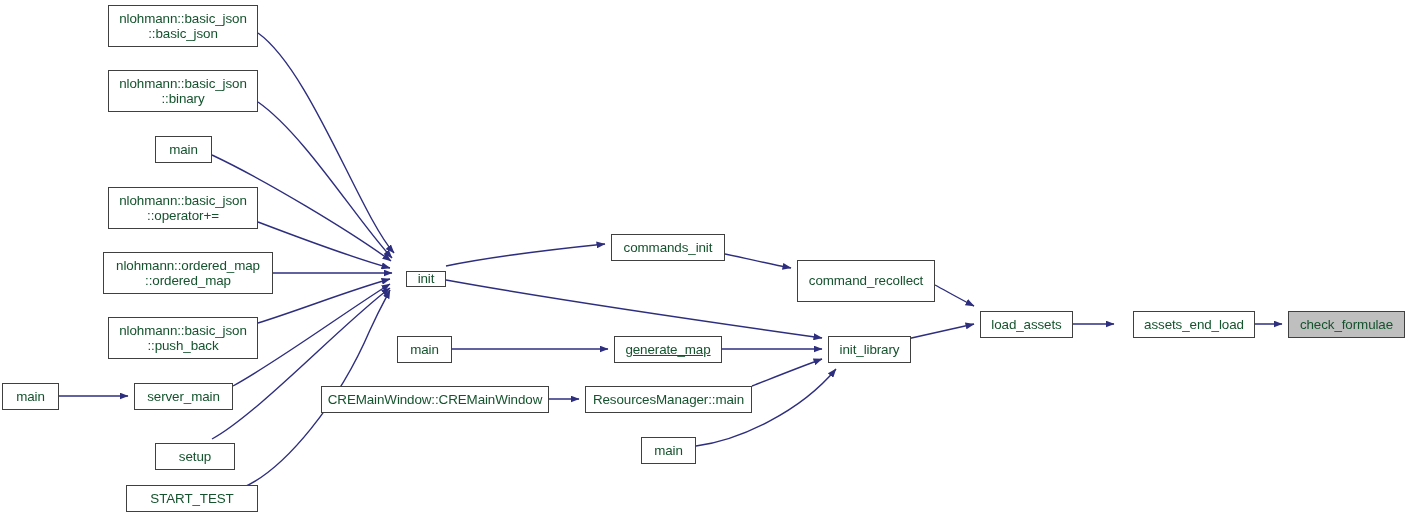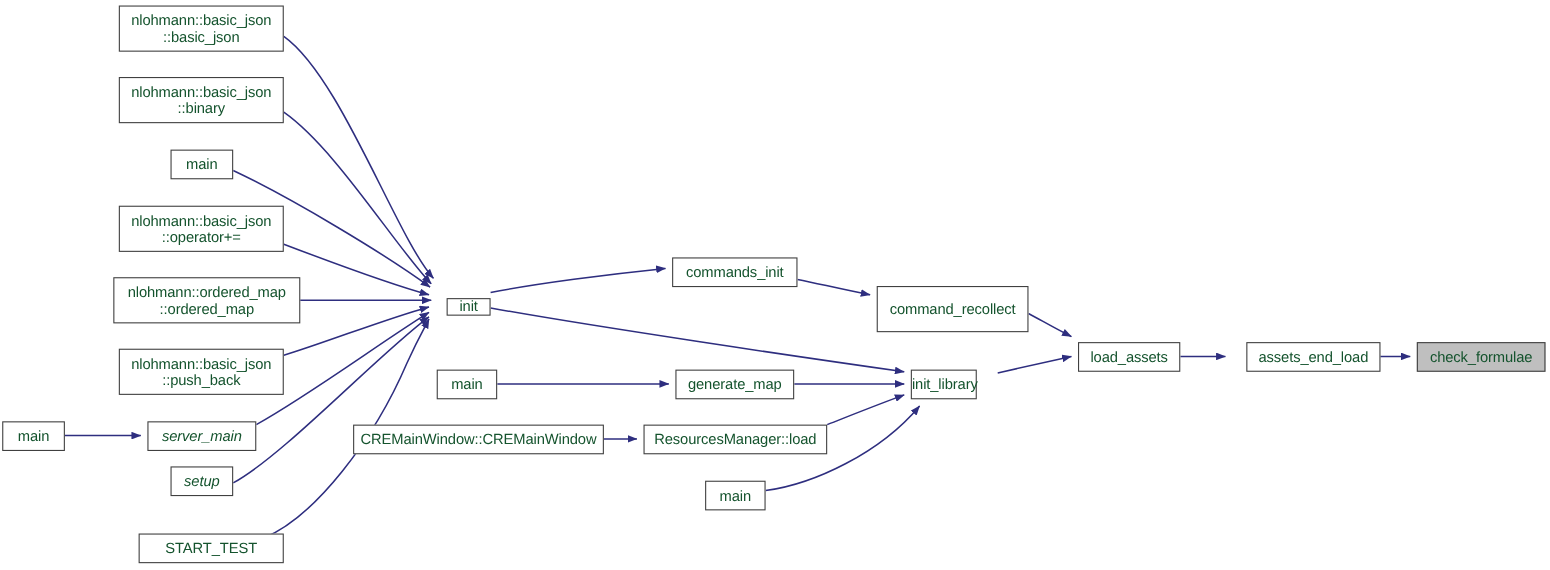--- a/index.html
+++ b/index.html
@@ -93,30 +93,30 @@
       <div class="node" style="left: 108px; top: 70px; width: 150px; height: 42px;"><span class="lbl">nlohmann::basic_json
 ::binary</span></div>
       <div class="node" style="left: 155px; top: 136px; width: 57px; height: 27px;"><span class="lbl">main</span></div>
       <div class="node" style="left: 108px; top: 187px; width: 150px; height: 42px;"><span class="lbl">nlohmann::basic_json
 ::operator+=</span></div>
       <div class="node" style="left: 103px; top: 252px; width: 170px; height: 42px;"><span class="lbl">nlohmann::ordered_map
 ::ordered_map</span></div>
       <div class="node" style="left: 108px; top: 317px; width: 150px; height: 42px;"><span class="lbl">nlohmann::basic_json
 ::push_back</span></div>
       <div class="node" style="left: 2px; top: 383px; width: 57px; height: 27px;"><span class="lbl">main</span></div>
-      <div class="node" style="left: 134px; top: 383px; width: 99px; height: 27px; font-style: italic;"><span class="lbl">server_main</span></div>
-      <div class="node" style="left: 155px; top: 424px; width: 57px; height: 27px; font-style: italic;"><span class="lbl">setup</span></div>
+      <div class="node" style="left: 134px; top: 383px; width: 99px; height: 27px;"><span class="lbl">server_main</span></div>
+      <div class="node" style="left: 155px; top: 443px; width: 80px; height: 27px;"><span class="lbl">setup</span></div>
       <div class="node" style="left: 126px; top: 485px; width: 132px; height: 27px;"><span class="lbl">START_TEST</span></div>
       <div class="node" style="left: 406px; top: 259px; width: 40px; height: 16px; margin-top: 12px;"><span class="lbl">init</span></div>
       <div class="node" style="left: 611px; top: 234px; width: 114px; height: 27px;"><span class="lbl">commands_init</span></div>
       <div class="node" style="left: 797px; top: 260px; width: 138px; height: 42px;"><span class="lbl">command_recollect</span></div>
       <div class="node" style="left: 397px; top: 336px; width: 55px; height: 27px;"><span class="lbl">main</span></div>
-      <div class="node" style="left: 614px; top: 336px; width: 108px; height: 27px;"><span class="lbl">generate_map</span></div>
-      <div class="node" style="left: 828px; top: 336px; width: 60px; height: 27px;"><span class="lbl">init_library</span></div>
+      <div class="node" style="left: 614px; top: 336px; width: 108px; height: 27px; text-decoration: underline;"><span class="lbl">generate_map</span></div>
+      <div class="node" style="left: 828px; top: 336px; width: 83px; height: 27px;"><span class="lbl">init_library</span></div>
       <div class="node" style="left: 310px; top: 386px; width: 228px; height: 27px; margin-left: 11px;"><span class="lbl">CREMainWindow::CREMainWindow</span></div>
-      <div class="node" style="left: 585px; top: 386px; width: 167px; height: 27px;"><span class="lbl">ResourcesManager::load</span></div>
+      <div class="node" style="left: 585px; top: 386px; width: 167px; height: 27px;"><span class="lbl">ResourcesManager::main</span></div>
       <div class="node" style="left: 641px; top: 437px; width: 55px; height: 27px;"><span class="lbl">main</span></div>
       <div class="node" style="left: 980px; top: 311px; width: 93px; height: 27px;"><span class="lbl">load_assets</span></div>
       <div class="node" style="left: 1120px; top: 311px; width: 122px; height: 27px; margin-left: 13px;"><span class="lbl">assets_end_load</span></div>
       <div class="node highlight" style="left: 1288px; top: 311px; width: 117px; height: 27px;"><span class="lbl">check_formulae</span></div>
     </div>
 
 </div>
 
 </body></html>

